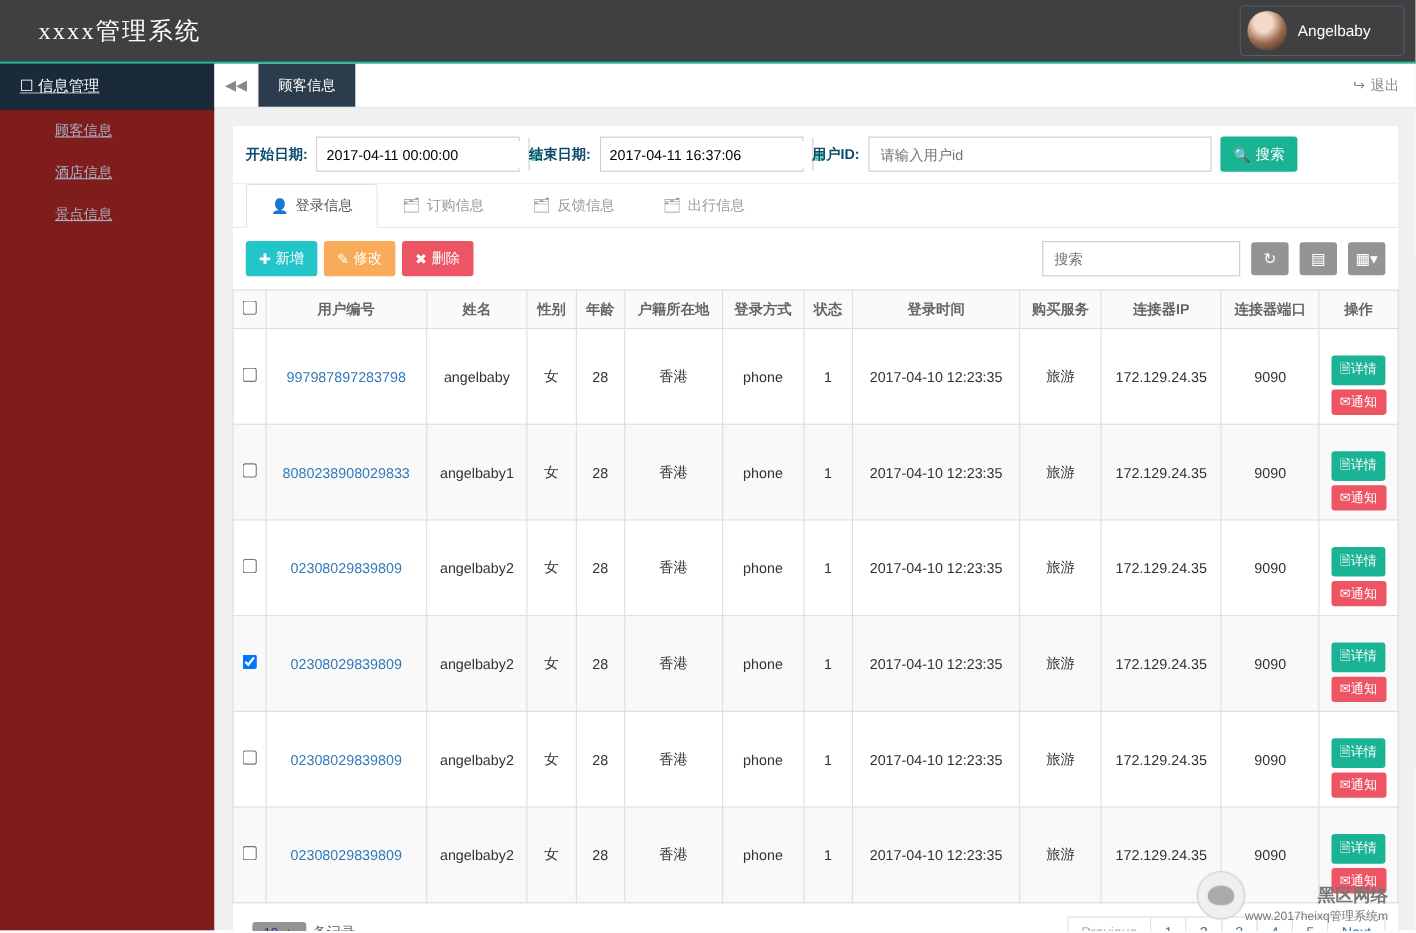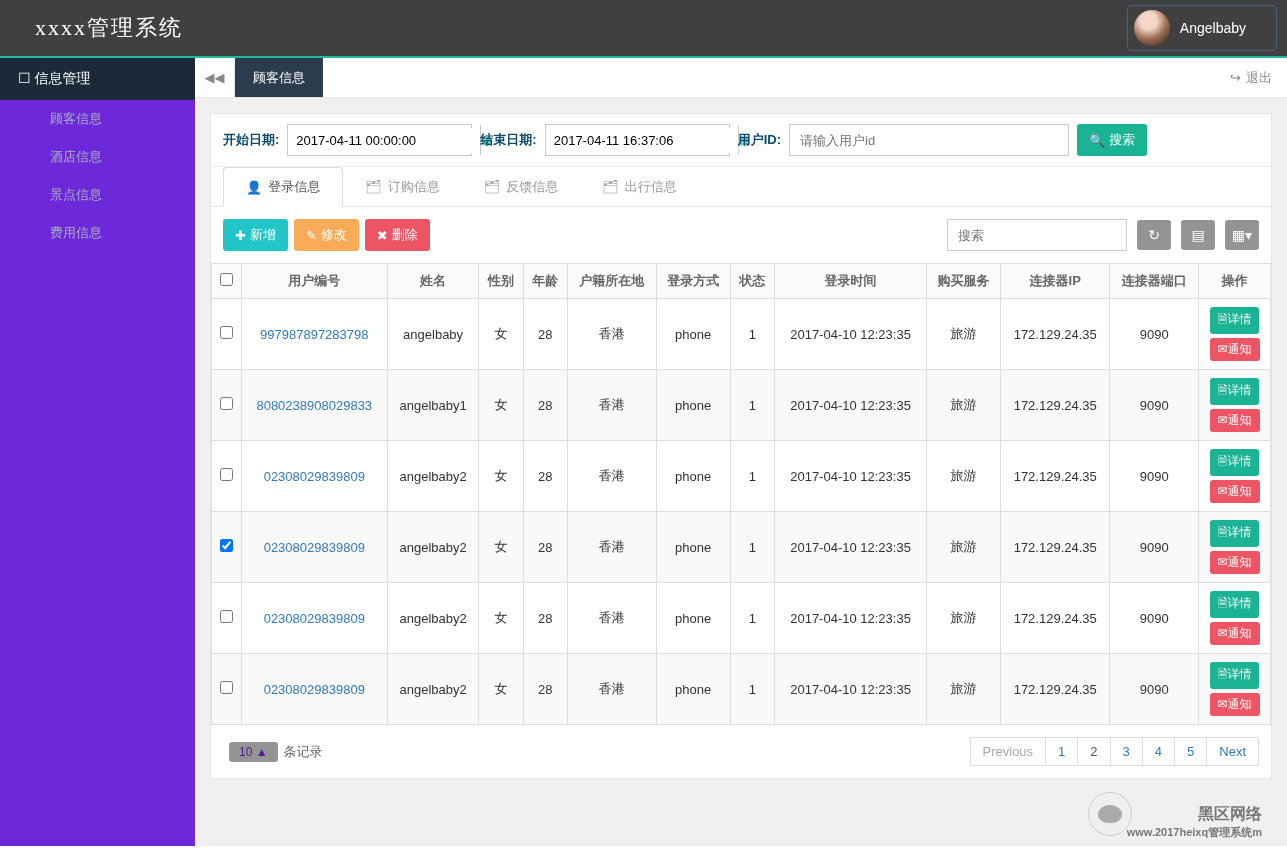--- a/index.html
+++ b/index.html
@@ -2,84 +2,83 @@
 <html><head>
 <meta charset="utf-8">
 <style>
 * { box-sizing: border-box; margin: 0; padding: 0; }
 body { font-family: "Microsoft YaHei", sans-serif; font-size: 13px; color: #333; background: #fff; }
 .top-header { height: 58px; background: #404040; display: flex; align-items: center; justify-content: space-between; padding: 0 10px; border-bottom: 2px solid #1abc9c; }
 .logo { color: #fff; font-family: "KaiTi","STKaiti",serif; font-size: 22px; padding-left: 25px; letter-spacing: 2px;}
 .user-box { display: flex; align-items: center; border: 1px solid #476178; border-radius: 4px; padding: 4px 30px 4px 6px; color: #fff; font-size: 14px; gap:10px; cursor:pointer;}
 .avatar { width: 36px; height: 36px; border-radius: 50%; background: radial-gradient(circle at 40% 30%, #f5d8c8 25%, #9b6b52 55%, #5a4030 80%); }
 .layout { display: flex; height: calc(100vh - 60px); }
-.sidebar { width: 195px; background: #6d28d9; color: #a7b1c2; flex-shrink: 0; }
+.sidebar { width: 195px; background: #7f1d1d; color: #a7b1c2; flex-shrink: 0; text-decoration: underline; }
 .side-head { background: #1b2a38; color: #fff; padding: 12px 18px; font-size: 14px; }
 .side-item { padding: 10px 18px 10px 50px; font-size: 13px; cursor: pointer; }
 .main { flex: 1; display: flex; flex-direction: column; background: #f0f0f0; min-width:0;}
 .tabbar { height: 40px; background: #fff; border-bottom: 1px solid #e7e7e7; display: flex; align-items: stretch; }
 .tab-toggle { width: 40px; display: flex; align-items: center; justify-content: center; border-right: 1px solid #e7e7e7; color: #888; cursor:pointer;}
 .tab-active { background: #2b3c4c; color: #fff; padding: 0 18px; display: flex; align-items: center; font-size: 13px; }
 .logout { margin-left: auto; padding: 0 15px; display: flex; align-items: center; color: #888; font-size: 13px; cursor:pointer; gap:5px;}
 .content { padding: 15px; overflow: auto; flex:1;}
 .panel { background: #fff; border: 1px solid #e7e7e7; }
 .filter-row { padding: 10px 12px; display: flex; align-items: center; gap: 8px; flex-wrap: wrap; border-bottom: 1px solid #eee; font-size: 13px;}
 .filter-lbl { font-weight: bold; color: #0c4a6e; }
 .date-input { display: flex; align-items: center; border: 1px solid #ccc; height: 32px; width: 185px; }
 .date-input input { border: none; padding: 5px 8px; font-size: 13px; flex:1; outline:none;}
 .date-icon { width: 28px; height: 100%; display: flex; align-items: center; justify-content: center; border-left: 1px solid #ccc; color: #1ab394; font-size:11px; }
-.uid-input { border: 1px solid #ccc; height: 32px; padding: 0 10px; width: 280px; font-size: 13px; }
+.uid-input { border: 1px solid #ccc; height: 32px; padding: 0 10px; width: 312px; font-size: 13px; }
 .btn { border: none; padding: 7px 12px; border-radius: 3px; color: #fff; cursor: pointer; font-size: 13px; display: inline-flex; align-items: center; gap: 4px; }
 .btn-primary { background: #1ab394; }
 .btn-info { background: #23c6c8; }
 .btn-warn { background: #f8ac59; }
 .btn-danger { background: #ed5565; }
 .btn-xs { padding: 3px 8px; font-size: 12px; border-radius: 3px; }
 .content-tabs { display: flex; border-bottom: 1px solid #e7e7e7; padding: 0 12px; }
 .ctab { padding: 10px 22px; color: #999; font-size: 13px; cursor: pointer; display:flex; gap:6px; align-items:center;}
 .ctab.active { color: #555; border: 1px solid #ddd; border-bottom: 1px solid #fff; margin-bottom: -1px; border-radius: 4px 4px 0 0; background:#fff;}
 .toolbar { padding: 12px; display: flex; align-items: center; gap: 6px; }
 .toolbar-right { margin-left: auto; display: flex; align-items: center; gap: 10px; }
 .search-input { border: 1px solid #ccc; height: 32px; padding: 0 10px; width: 180px; font-size: 13px; }
 .icon-btn { background: #949494; color: #fff; width: 34px; height: 30px; display: flex; align-items: center; justify-content: center; border-radius: 3px; cursor: pointer; font-size: 14px; }
 table { width: 100%; border-collapse: collapse; }
 th, td { border: 1px solid #ddd; padding: 8px 6px; text-align: center; font-size: 13px; vertical-align: middle;}
 th { background: #fafafa; font-weight: bold; color: #666; }
 tbody tr:nth-child(even){ background:#f9f9f9;}
 .link { color: #337ab7; cursor: pointer; }
-.op-col { display: flex; flex-direction: column; gap: 4px; align-items: center; }
+.op-col { display: flex; flex-direction: column; gap: 4px; align-items: center; margin-top: 16px; }
 .pager-row { padding: 12px; display: flex; align-items: center; font-size: 13px; color: #666; }
 .page-size { background: #949494; color: #4c1d95; padding: 3px 10px; border-radius: 3px; margin: 0 6px; font-size: 12px; }
 .pagination { margin-left: auto; display: flex; }
 .pg { border: 1px solid #ddd; padding: 6px 12px; margin-left: -1px; color: #337ab7; cursor: pointer; font-size: 13px; background:#fff;}
 .pg.active { background: #fff; color: #555; border-color:#ddd; font-weight:normal;}
 .pg.disabled { color: #aaa; cursor: default; }
 .watermark { position: fixed; bottom: 8px; right: 25px; color: #777; font-size: 16px; font-weight: bold; text-align: right; pointer-events:none;}
-.watermark-sm { font-size: 11px; font-weight:bold;}
+.watermark-sm { font-size: 11px; font-weight:normal;}
 .mushroom { position:fixed; bottom:12px; right:155px; width:44px; height:44px; border-radius:50%; background:#efefef; border:1px solid #ccc; pointer-events:none; display:flex; align-items:center; justify-content:center;}
 .mushroom::after{content:''; width:24px; height:18px; background:#aaa; border-radius:50% 50% 45% 45%; display:block;}
 </style>
 </head>
 <body>
 
 <div class="top-header">
   <div class="logo">xxxx管理系统</div>
   <div class="user-box">
     <div class="avatar"></div>
     <span>Angelbaby</span>
   </div>
 </div>
 
 <div class="layout">
   <div class="sidebar">
     <div class="side-head">☐ <span>信息管理</span></div>
     <div class="side-item">顾客信息</div>
     <div class="side-item">酒店信息</div>
     <div class="side-item">景点信息</div>
-    <div class="side-item">费用信息</div>
   </div>
 
   <div class="main">
     <div class="tabbar">
       <div class="tab-toggle">◀◀</div>
       <div class="tab-active">顾客信息</div>
       <div class="logout">↪ <span>退出</span></div>
     </div>
 
     <div class="content">

